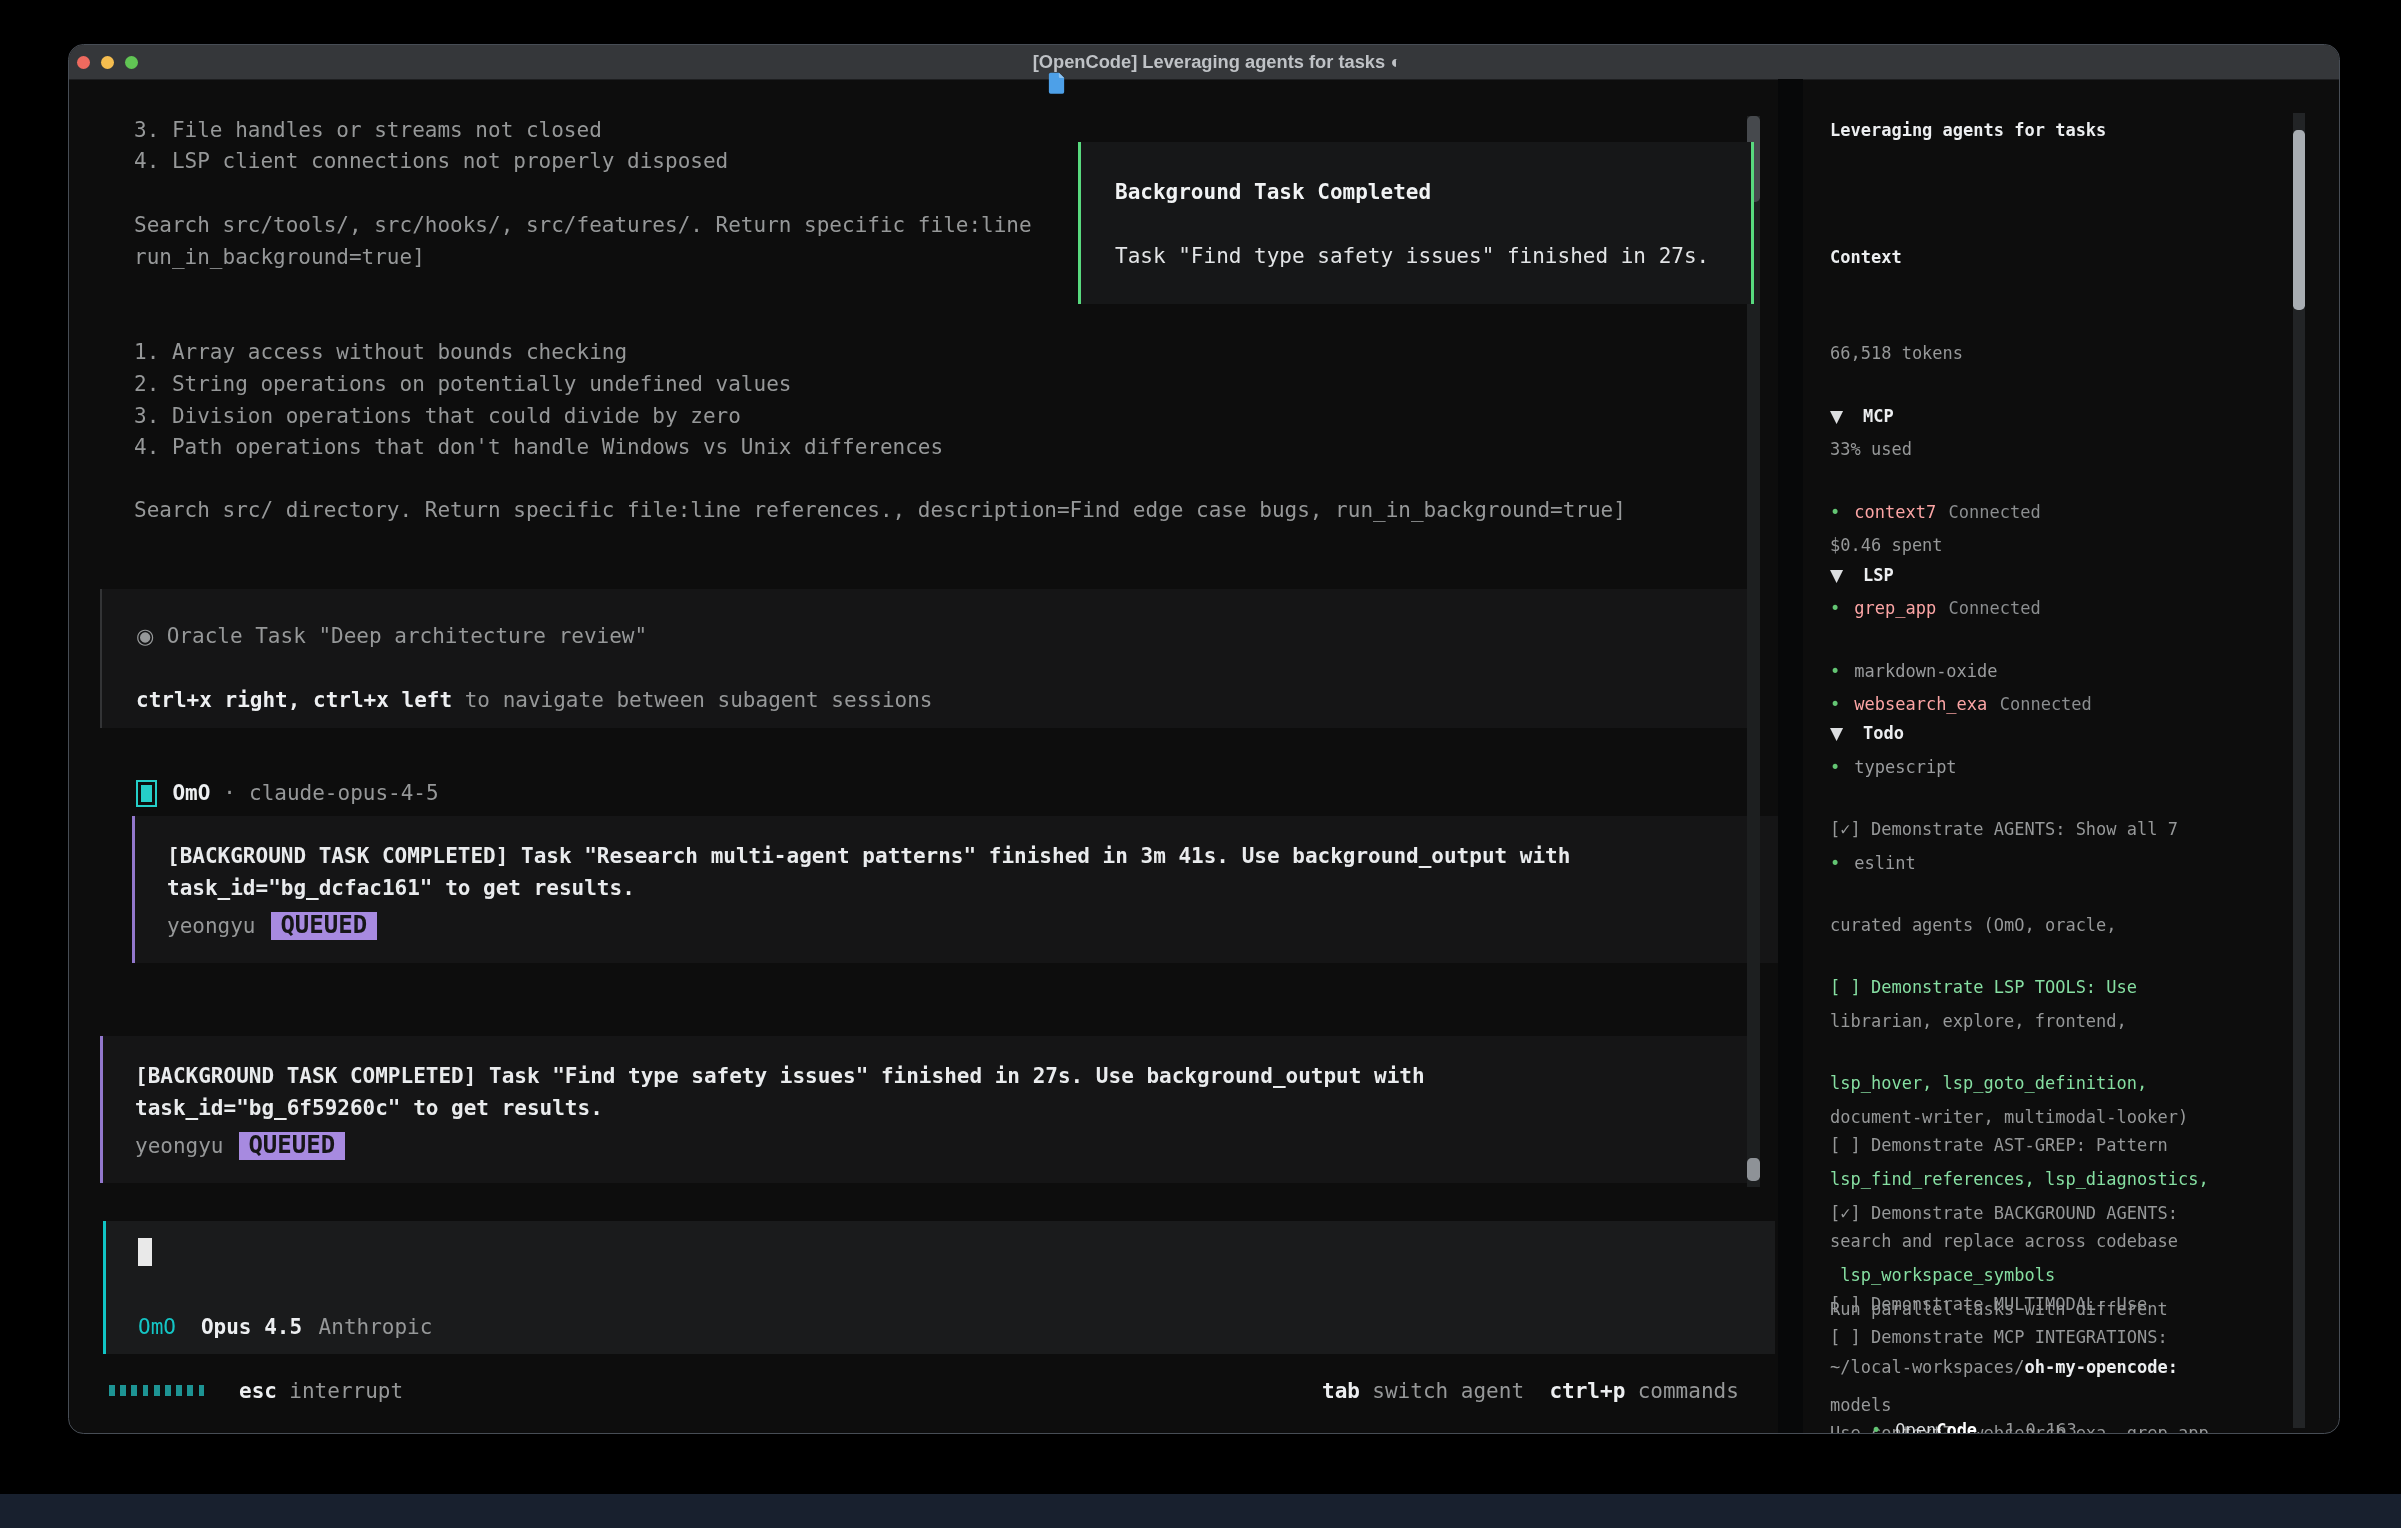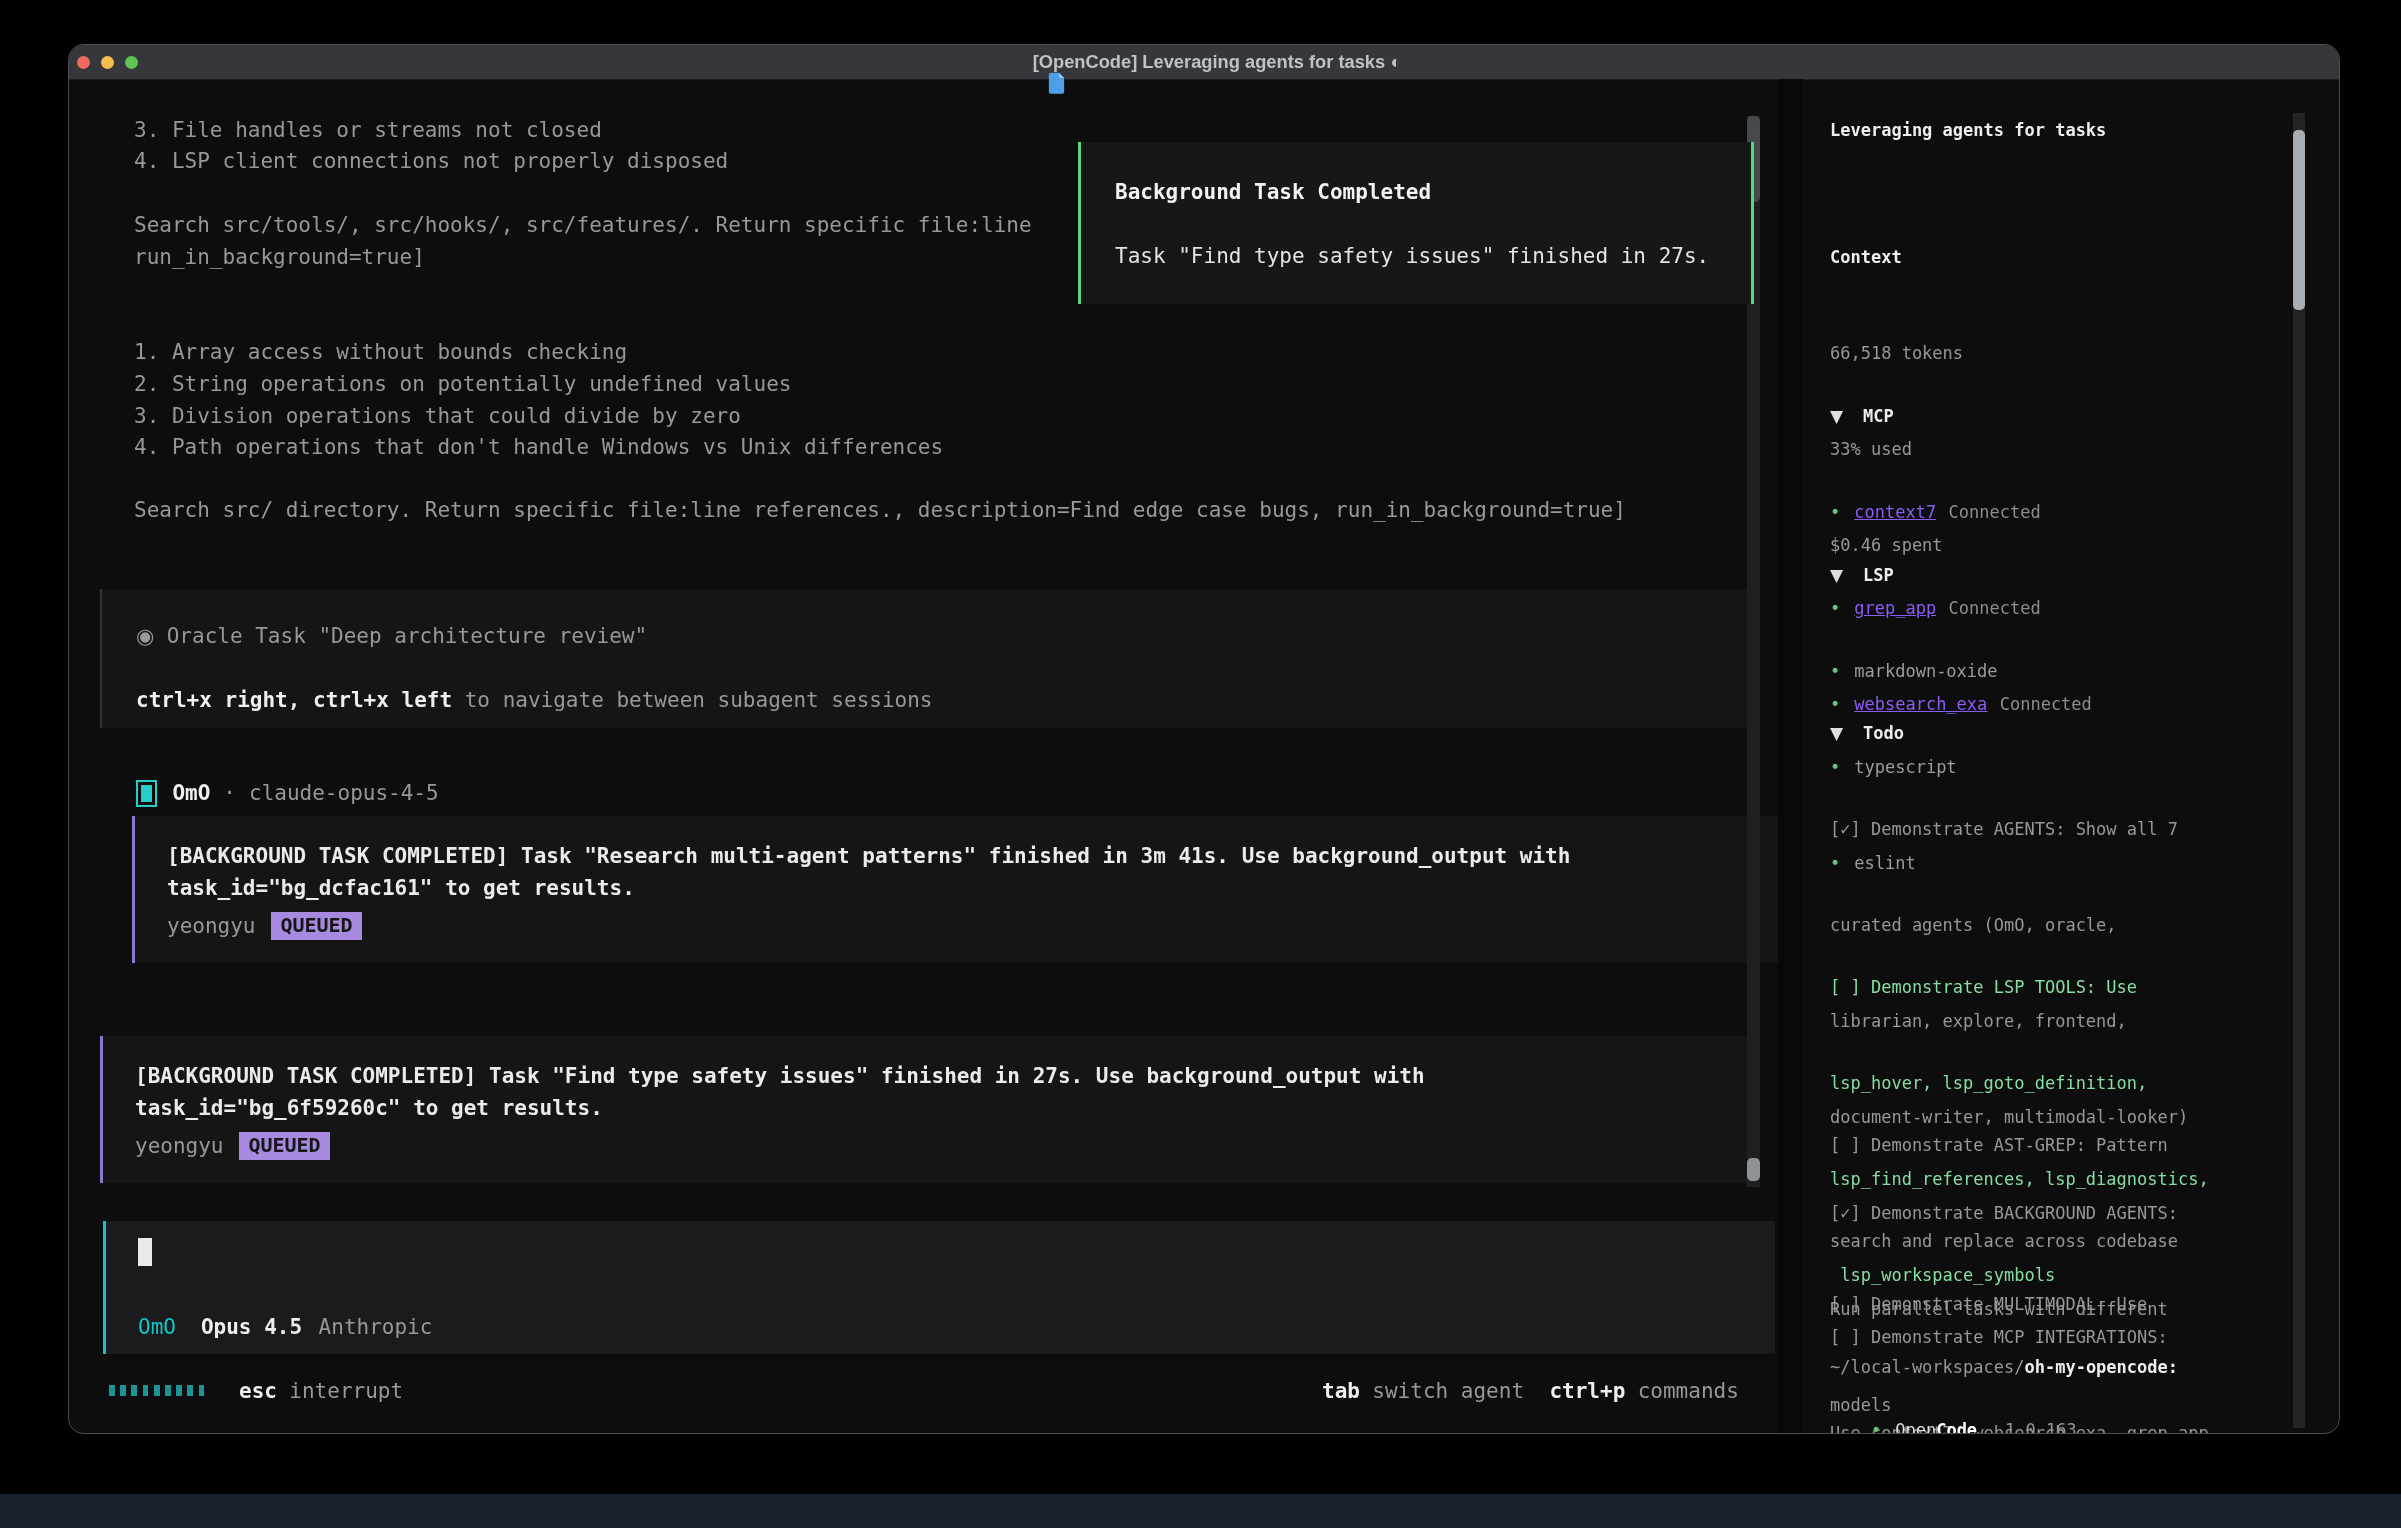--- a/index.html
+++ b/index.html
@@ -46,21 +46,21 @@
     border-left:2.4px solid #333436;box-sizing:border-box;padding:31px 0 0 34px;
   }
   
   .task{
     position:absolute;left:31px;width:1650px;height:147px;background:#151516;
     border-left:3.5px solid #9277cc;box-sizing:border-box;padding:24px 0 0 32px;
   }
   .task .tline{font-size:21px;line-height:32px;color:#e9ebed;font-weight:bold;white-space:pre;}
   .task .trow{display:flex;align-items:center;margin-top:5.9px;}
   .badge{
-    margin-left:15.4px;background:#a78ae0;color:#161618;font-weight:bold;font-size:20px;
+    margin-left:15.4px;background:#a78ae0;color:#161618;font-weight:bold;font-size:24px;
     padding:1.8px 9.5px;line-height:25px;
   }
   
   #agent-header{position:absolute;left:67px;top:732px;height:32px;display:flex;align-items:center;}
   #agent-icon{width:21px;height:27px;border:2.4px solid #25cfc9;box-sizing:border-box;margin-right:15.4px;}
   #agent-icon>div{margin:3px;background:#25cfc9;width:calc(100% - 5.9px);height:calc(100% - 5.9px);}
   
   #input-box{
     position:absolute;left:34px;top:1176px;width:1672px;height:133px;background:#1a1b1c;
     border-left:3.5px solid #10c5c5;box-sizing:border-box;
@@ -71,21 +71,21 @@
   #dots{position:absolute;left:40px;top:1340px;display:flex;gap:5.3px;}
   #dots span{width:5.9px;height:10.6px;background:#1d9494;display:block;}
   
   .sb-track{position:absolute;background:#1d1f20;}
   .sb-thumb{position:absolute;border-radius:4.7px;}
   
   #pane-divider{position:absolute;left:1709px;top:34px;width:25px;height:1356px;background:#070809;}
   
   .sgroup{position:absolute;left:1761px;font-size:17px;line-height:32px;white-space:pre;}
   .srow{display:flex;align-items:baseline;}
-  .sname{color:#8b5cf6;margin-left:14px;text-decoration:underline;}
+  .sname{color:#fca5a5;margin-left:14px;}
   .sname-dim{color:#9a9c9e;margin-left:14px;}
   .sstat{color:#8b8e90;margin-left:12.4px;}
   .tri{color:#dcdee0;}
   .shead{color:#eceef0;font-weight:bold;margin-left:20px;}
 </style>
 </head>
 <body>
 
 <div id="dock-strip"></div>
 

